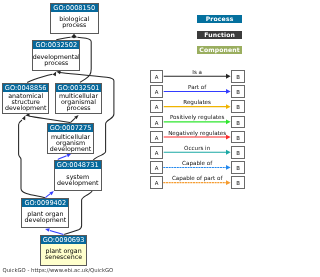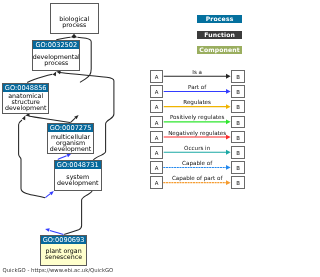--- a/index.html
+++ b/index.html
@@ -37,52 +37,68 @@
       <path d="M45.2,197.7 C40.2,196.3 32.0,195.2 26.4,193.4 C22.8,192.2 21.0,190.8 21.0,188.4 L21.0,159.2 C21.0,157.4 18.6,156.6 18.6,154.2 L18.6,124.8 C18.6,122.4 20.0,121.4 22.0,120.0" fill="none" stroke="#262626" stroke-width="1.05"></path>
       <path d="M25.30,115.60 L25.20,120.26 L21.91,118.80 Z" fill="#262626"></path>
       <path d="M57.8,159.4 C60.4,158.3 63.6,157.0 66.6,155.7" fill="none" stroke="#333cff" stroke-width="1.05"></path>
       <path d="M71.20,153.80 L68.00,157.19 L66.54,153.90 Z" fill="#333cff"></path>
       <path d="M45.4,197.7 C46.9,196.5 48.8,195.0 50.5,193.7" fill="none" stroke="#333cff" stroke-width="1.05"></path>
       <path d="M53.80,191.00 L51.66,195.14 L49.35,192.39 Z" fill="#333cff"></path>
       <path d="M63.5,234.4 C58.8,233.1 53.8,231.6 49.8,230.4" fill="none" stroke="#333cff" stroke-width="1.05"></path>
       <path d="M45.10,228.90 L49.73,228.35 L48.74,231.82 Z" fill="#333cff"></path>
     </svg>
 <div class="node" style="left:50px;top:2.6px;width:48.5px;height:31px;">
+      <div class="hdr">GO:0008150</div>
       <div class="bd">
         <span>biological</span>
         <span>process</span>
       </div>
     </div>
 <div class="node" style="left:32.1px;top:39.5px;width:48.4px;height:31.9px;">
       <div class="hdr">GO:0032502</div>
       <div class="bd">
         <span>developmental</span>
         <span>process</span>
       </div>
     </div>
 <div class="node" style="left:2px;top:82.5px;width:47.4px;height:31.1px;">
       <div class="hdr">GO:0048856</div>
       <div class="bd">
         <span>anatomical</span>
         <span>structure</span>
         <span>development</span>
       </div>
     </div>
+<div class="node" style="left:54.8px;top:82.5px;width:47.4px;height:31.1px;">
+      <div class="hdr">GO:0032501</div>
+      <div class="bd">
+        <span>multicellular</span>
+        <span>organismal</span>
+        <span>process</span>
+      </div>
+    </div>
 <div class="node" style="left:46.8px;top:122.7px;width:47.5px;height:31.5px;">
       <div class="hdr">GO:0007275</div>
       <div class="bd">
         <span>multicellular</span>
         <span>organism</span>
         <span>development</span>
       </div>
     </div>
 <div class="node" style="left:33.8px;top:159.5px;width:47.9px;height:31.6px;margin-left:20px;">
       <div class="hdr">GO:0048731</div>
       <div class="bd">
         <span>system</span>
+        <span>development</span>
+      </div>
+    </div>
+<div class="node" style="left:21.2px;top:197.8px;width:48.3px;height:30.6px;">
+      <div class="hdr">GO:0099402</div>
+      <div class="bd">
+        <span>plant organ</span>
         <span>development</span>
       </div>
     </div>
 <div class="node focus" style="left:39.8px;top:234.5px;width:47.5px;height:31.1px;">
       <div class="hdr">GO:0090693</div>
       <div class="bd">
         <span>plant organ</span>
         <span>senescence</span>
       </div>
     </div>

